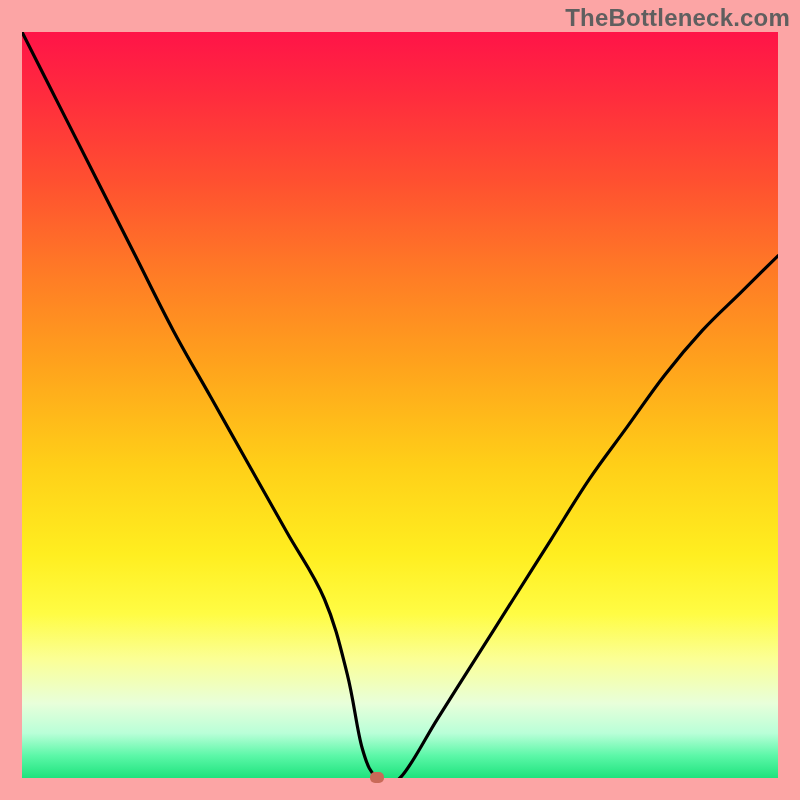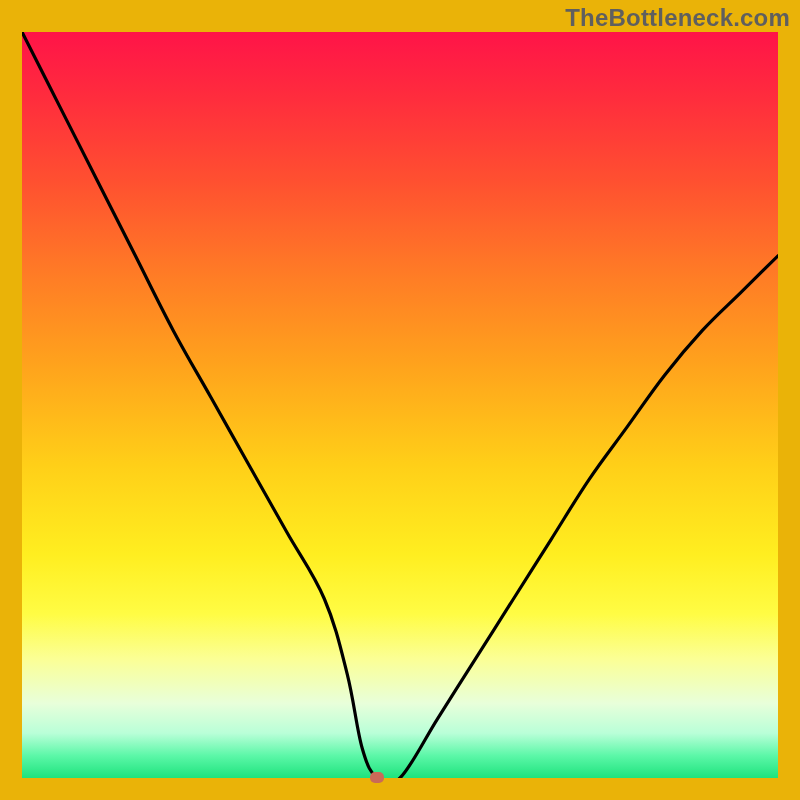--- a/index.html
+++ b/index.html
@@ -8,21 +8,21 @@
     width: 800px;
     height: 800px;
     background: #000;
     font-family: Arial, Helvetica, sans-serif;
     overflow: hidden;
   }
   .frame {
     position: relative;
     width: 800px;
     height: 800px;
-    background: #eab308;
+    background: #fca5a5;
   }
   .watermark {
     position: absolute;
     top: 4px;
     right: 10px;
     color: #5f5f5f;
     font-size: 24px;
     font-weight: 600;
     letter-spacing: 0.2px;
     user-select: none;

